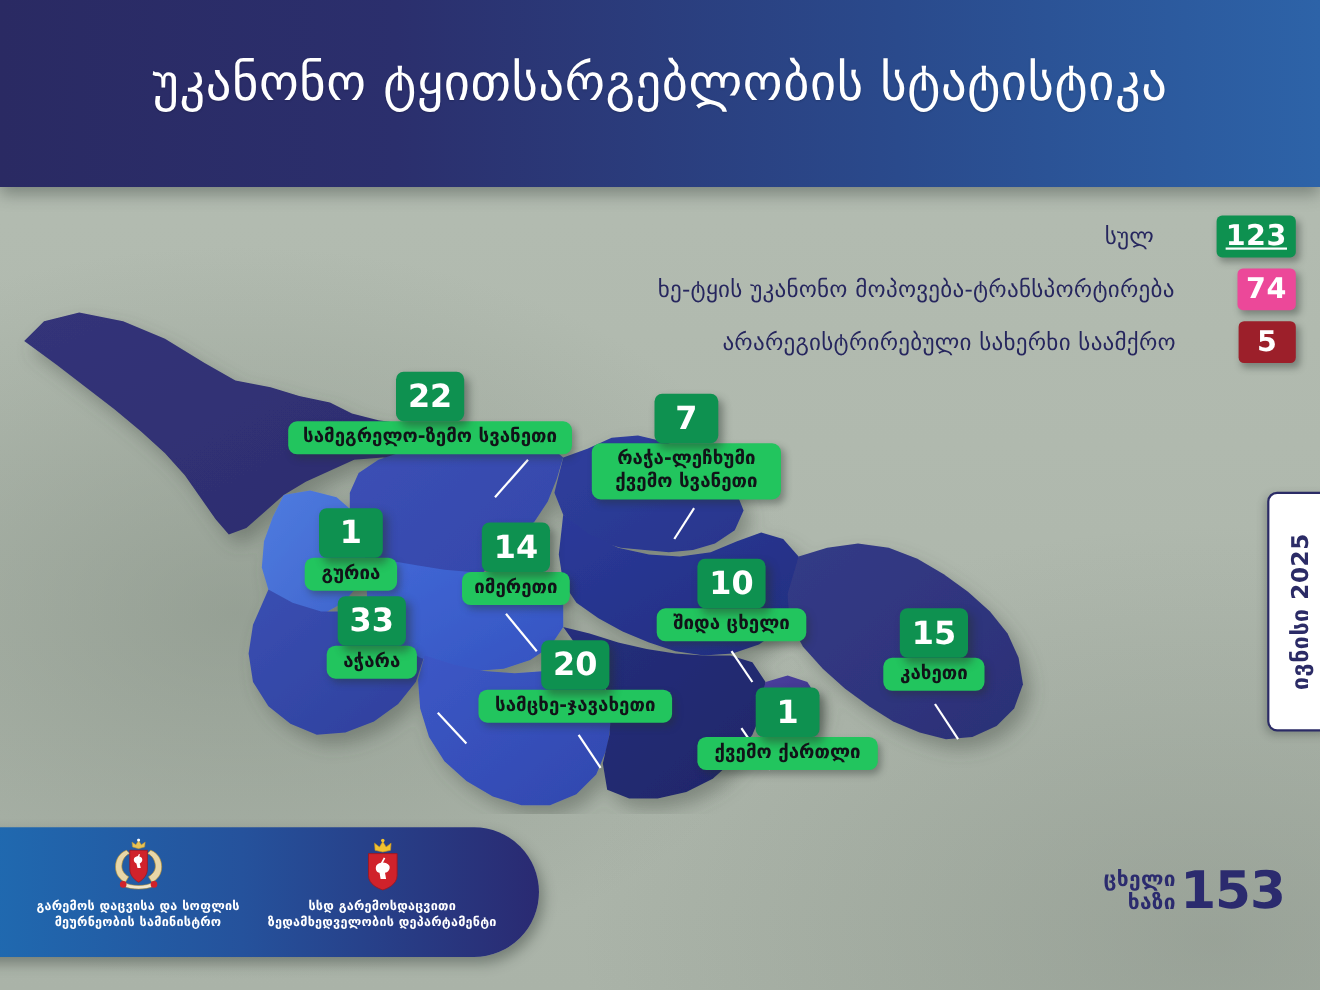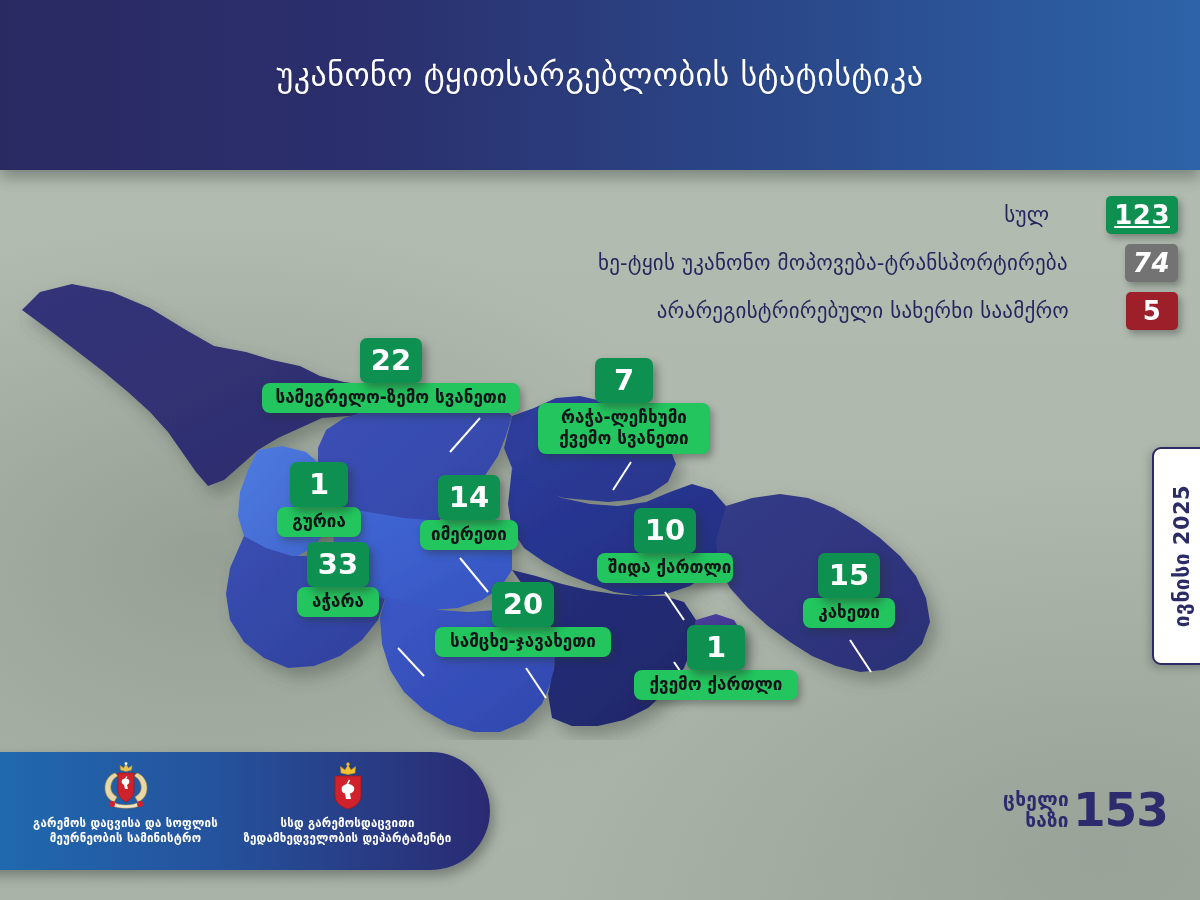--- a/index.html
+++ b/index.html
@@ -20,21 +20,21 @@
 
   
   .header{
     position:absolute;left:0;top:0;width:1200px;height:170px;
     background:linear-gradient(90deg,#2a2a63 0%,#2b2f6d 30%,#2a4a8c 68%,#2d63a8 100%);
     box-shadow:0 7px 14px rgba(40,50,45,.40);
     z-index:5;
   }
   .header-title{
     position:absolute;left:0;right:0;top:47px;text-align:center;
-    color:#ffffff;font-size:32px;line-height:56px;font-weight:400;
+    color:#ffffff;font-size:46px;line-height:56px;font-weight:400;
     letter-spacing:.5px;white-space:nowrap;
     text-shadow:0 1px 2px rgba(0,0,0,.18);
   }
 
   
   .legend{position:absolute;right:22px;top:196px;z-index:20;}
   .legend-row{display:flex;align-items:center;justify-content:flex-end;margin-bottom:10px;gap:44px;}
   .legend-label{
     color:#26265e;font-size:21px;line-height:24px;white-space:nowrap;
     margin-right:13px;letter-spacing:.2px;
@@ -256,21 +256,21 @@
     <div class="m-badge-wrap">
         <div class="m-badge">14</div>
       </div>
     <div class="m-label">იმერეთი</div>
   </div>
 
   <div class="marker al-center" style="left:597px;top:508px;width:136px;">
     <div class="m-badge-wrap">
         <div class="m-badge">10</div>
       </div>
-    <div class="m-label">შიდა ქართლი</div>
+    <div class="m-label">შიდა ცხელი</div>
   </div>
 
   <div class="marker al-center" style="left:803px;top:553px;width:92px;">
     <div class="m-badge-wrap">
         <div class="m-badge">15</div>
       </div>
     <div class="m-label">კახეთი</div>
   </div>
 
   <div class="marker al-center" style="left:297px;top:542px;width:82px;">
@@ -294,21 +294,21 @@
     <div class="m-label">ქვემო ქართლი</div>
   </div>
 
   <div class="legend">
     <div class="legend-row">
       <div class="legend-label">სულ</div>
       <div class="legend-badge" style="background:#0e9150;text-decoration:underline;">123</div>
     </div>
     <div class="legend-row">
       <div class="legend-label">ხე-ტყის უკანონო  მოპოვება-ტრანსპორტირება</div>
-      <div class="legend-badge" style="background:#737373;font-style:italic;">74</div>
+      <div class="legend-badge" style="background:#ec4899;">74</div>
     </div>
     <div class="legend-row">
       <div class="legend-label">არარეგისტრირებული სახერხი საამქრო</div>
       <div class="legend-badge" style="background:#9c1f2a;">5</div>
     </div>
   </div>
 
   <div class="date-tab">
     <span>ივნისი 2025</span>
   </div>

